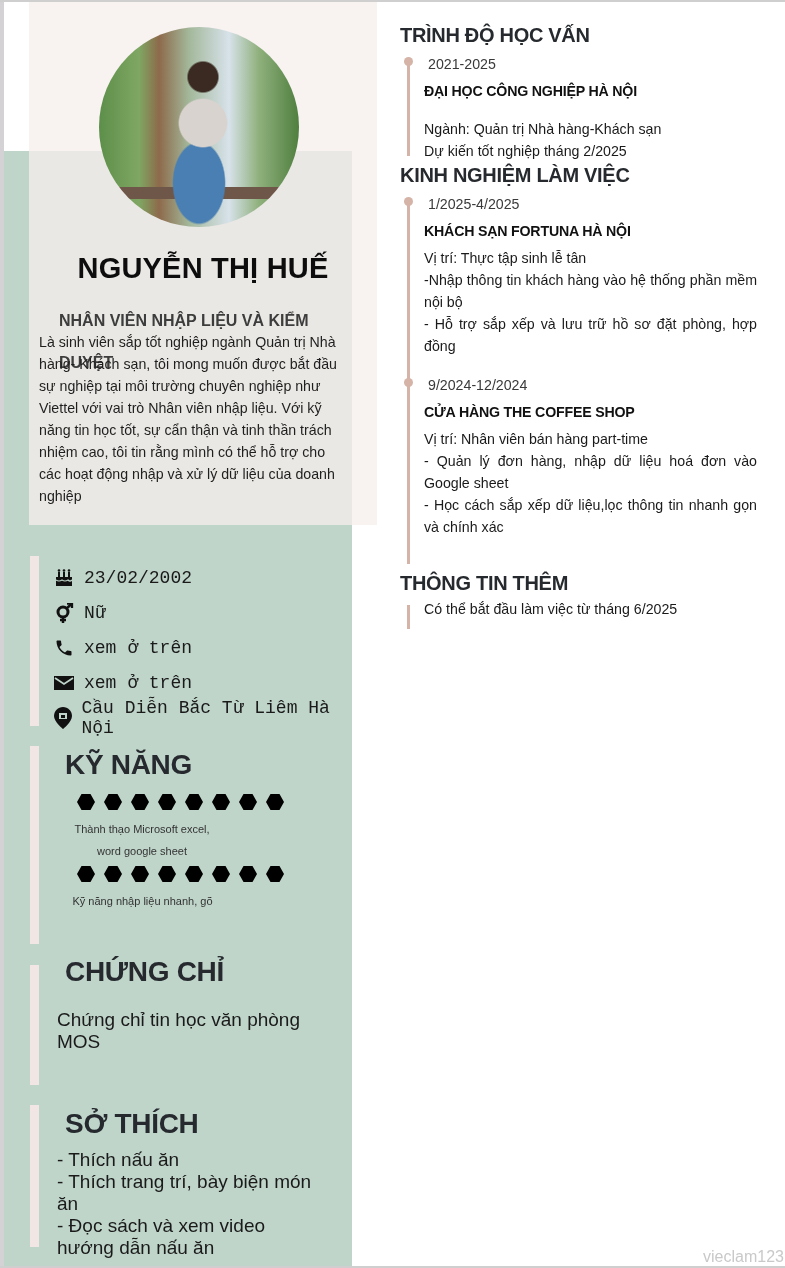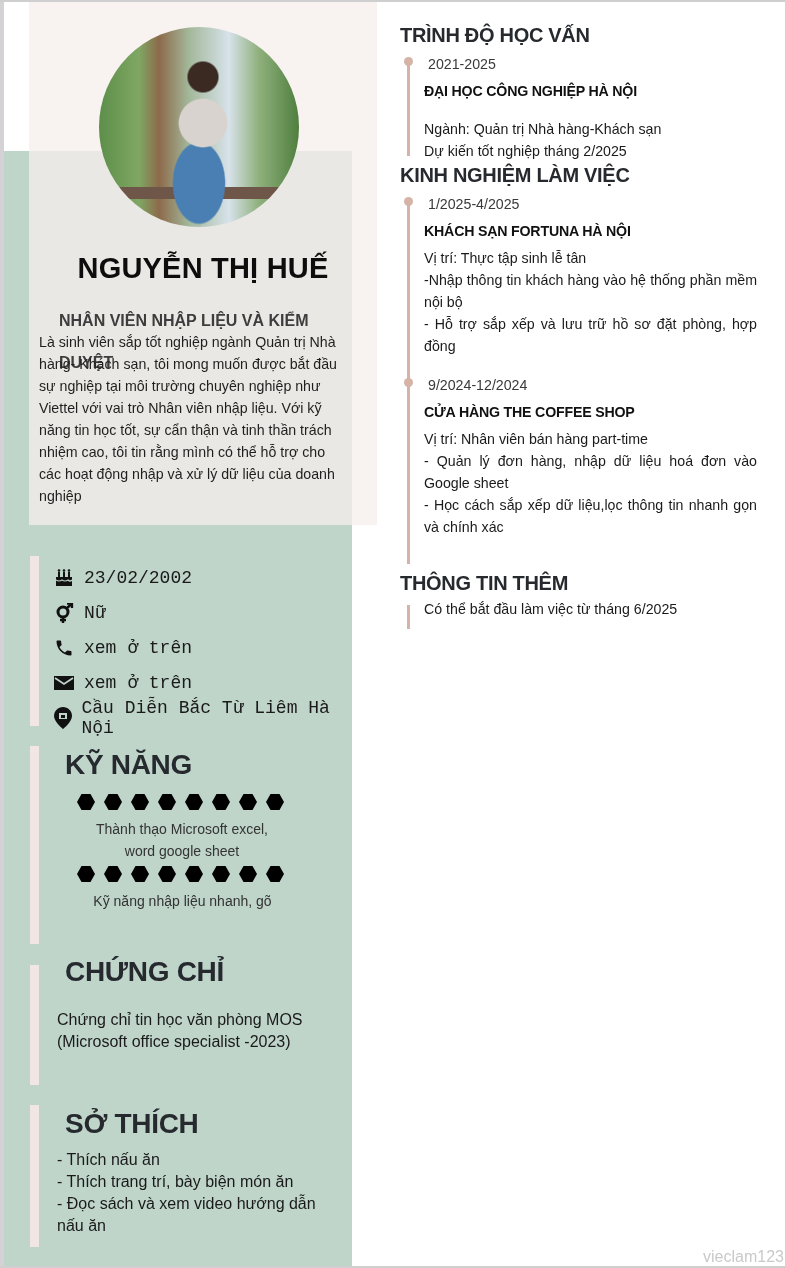--- a/index.html
+++ b/index.html
@@ -32,23 +32,23 @@
     .contact-list { position: absolute; left: 52px; top: 560px; width: 290px; }
     .contact-item { display: flex; align-items: center; height: 35px; }
     .contact-icon { width: 24px; height: 24px; display: flex; align-items: center; justify-content: center; margin-right: 8px; }
     .contact-text { font-size: 18px; color: #1a1a1a; font-family: Liberation Mono, monospace; }
 
     .side-heading { position: absolute; left: 57px; font-size: 28px; font-weight: 700; color: #262a2e; letter-spacing: -0.3px; margin-left: 8px; }
 
     .hex-row { position: absolute; left: 77px; display: flex; gap: 9px; }
     .hex { width: 18px; height: 16px; background: #000; clip-path: polygon(25% 0, 75% 0, 100% 50%, 75% 100%, 25% 100%, 0 50%); }
 
-    .skill-text { position: absolute; font-size: 14px; color: #333; line-height: 22px; text-align: center; margin-left: 40px; }
-
-    .side-body { position: absolute; left: 57px; width: 270px; font-size: 16px; line-height: 22px; color: #1a1a1a; }
+    .skill-text { position: absolute; font-size: 11px; color: #333; line-height: 22px; text-align: center; }
+
+    .side-body { position: absolute; left: 57px; width: 270px; font-size: 19px; line-height: 22px; color: #1a1a1a; }
 
     .r-heading { position: absolute; left: 400px; font-size: 20px; font-weight: 700; color: #262a2e; letter-spacing: -0.3px; }
     .tl-line { position: absolute; left: 407px; width: 3px; background: #d5b3a7; }
     .tl-dot { position: absolute; left: 404px; width: 9px; height: 9px; border-radius: 50%; background: #d5b3a7; }
     .r-date { position: absolute; left: 428px; font-size: 14.2px; color: #3a3a3a; }
     .r-org { position: absolute; left: 424px; font-size: 14.2px; font-weight: 700; color: #111; letter-spacing: -0.2px; }
     .r-body { position: absolute; left: 424px; width: 333px; font-size: 14.2px; line-height: 22px; color: #1a1a1a; text-align: justify; }
     .r-body div { text-align: justify; }
 
     .watermark { position: absolute; left: 703px; top: 1248px; font-size: 16px; color: #c9c9c9; }
@@ -153,21 +153,20 @@
     <span class="hex"></span>
 </div>
 <div class="skill-text" style="left:40px;top:890px;width:205px;">
   <div>Kỹ năng nhập liệu nhanh, gõ</div>
 </div>
 
 <div class="sec-bar" style="top:965px;height:120px;"></div>
 <div class="side-heading" style="top:956px;">CHỨNG CHỈ</div>
 <div class="side-body" style="top:1009px;">
   <div>Chứng chỉ tin học văn phòng MOS</div>
-  <div>(Microsoft office specialist -2023)</div>
 </div>
 
 <div class="sec-bar" style="top:1105px;height:142px;"></div>
 <div class="side-heading" style="top:1108px;">SỞ THÍCH</div>
 <div class="side-body" style="top:1149px;width:265px;">
   <div>- Thích nấu ăn</div>
   <div>- Thích trang trí, bày biện món ăn</div>
   <div>- Đọc sách và xem video hướng dẫn nấu ăn</div>
 </div>
 

